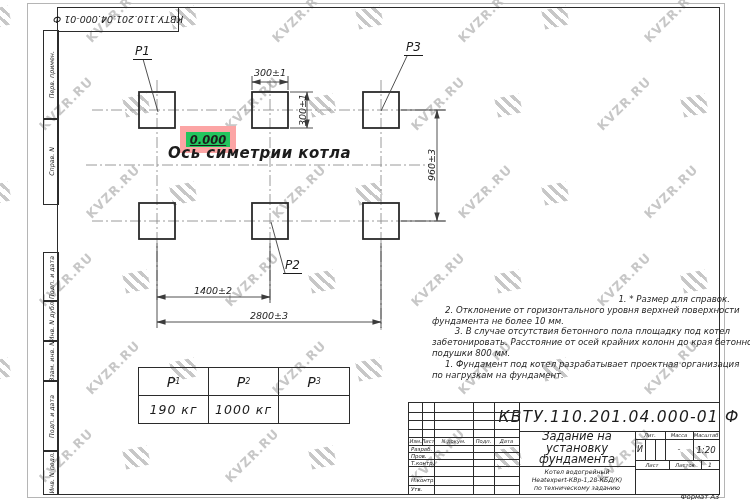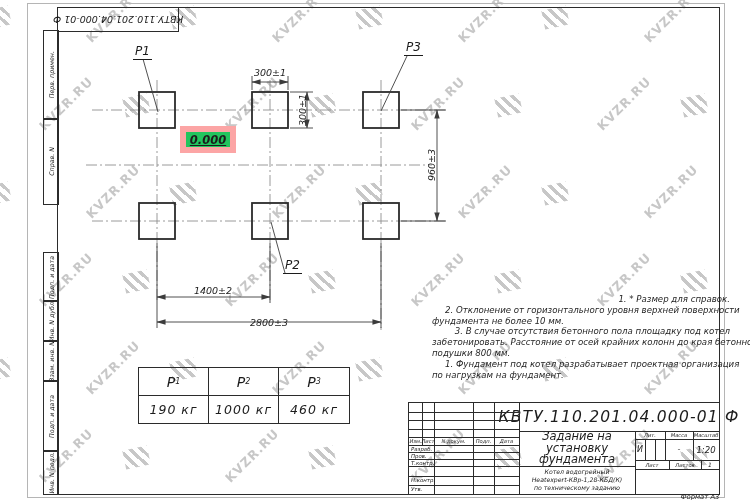--- a/index.html
+++ b/index.html
@@ -211,23 +211,24 @@
   </svg>
 
   <div class="ov plabel" style="left:133px;top:44px;">P1</div>
   <div class="ov plabel" style="left:404px;top:40px;">P3</div>
   <div class="ov plabel" style="left:283px;top:258px;">P2</div>
 
   <div class="ov dim" style="left:247px;top:67px;width:46px;">300±1</div>
   <div class="ov dim rot" style="left:297px;top:131px;width:42px;">300±1</div>
   <div class="ov dim rot" style="left:426px;top:190px;width:50px;">960±3</div>
   <div class="ov dim" style="left:190px;top:285px;width:46px;">1400±2</div>
-  <div class="ov dim" style="left:246px;top:310px;width:46px;margin-top:7px;">2800±3</div>
+  <div class="ov dim" style="left:246px;top:310px;width:46px;">2800±3</div>
 
   <div class="ov elev">0.000</div>
+  <div class="ov axis">Ось симетрии котла</div>
 
   <div class="notes" id="notes">
       <div class="note-line ind">1. * Размер для справок.</div>
       <div class="note-line ind">2. Отклонение от горизонтального уровня верхней поверхности</div>
       <div class="note-line">фундамента не более 10 мм.</div>
       <div class="note-line ind">3. В случае отсутствия бетонного пола площадку под котел</div>
       <div class="note-line">забетонировать. Расстояние от осей крайних колонн до края бетонной</div>
       <div class="note-line">подушки 800 мм.</div>
       <div class="note-line ind">1. Фундамент под котел разрабатывает проектная организация</div>
       <div class="note-line">по нагрузкам на фундамент.</div>
@@ -241,21 +242,20 @@
       <div class="pcell hdr">
         <span>P</span>
         <sub>2</sub>
       </div>
       <div class="pcell hdr">
         <span>P</span>
         <sub>3</sub>
       </div>
       <div class="pcell val">190 кг</div>
       <div class="pcell val">1000 кг</div>
-      <div class="pcell val">460 кг</div>
     </div>
 
   <div class="tblock" id="tblock">
     <div class="tcell docnum" style="left:110px;top:0;width:200px;height:28px;">КВТУ.110.201.04.000-01 Ф</div>
     <div class="tcell ttitle" style="left:110px;top:28px;width:116px;height:35px;text-align:center;">
       <span>Задание на</span>
       <span>установку</span>
       <span>фундамента</span>
     </div>
     <div class="tcell tsubject" style="left:110px;top:63px;width:116px;height:28px;">

